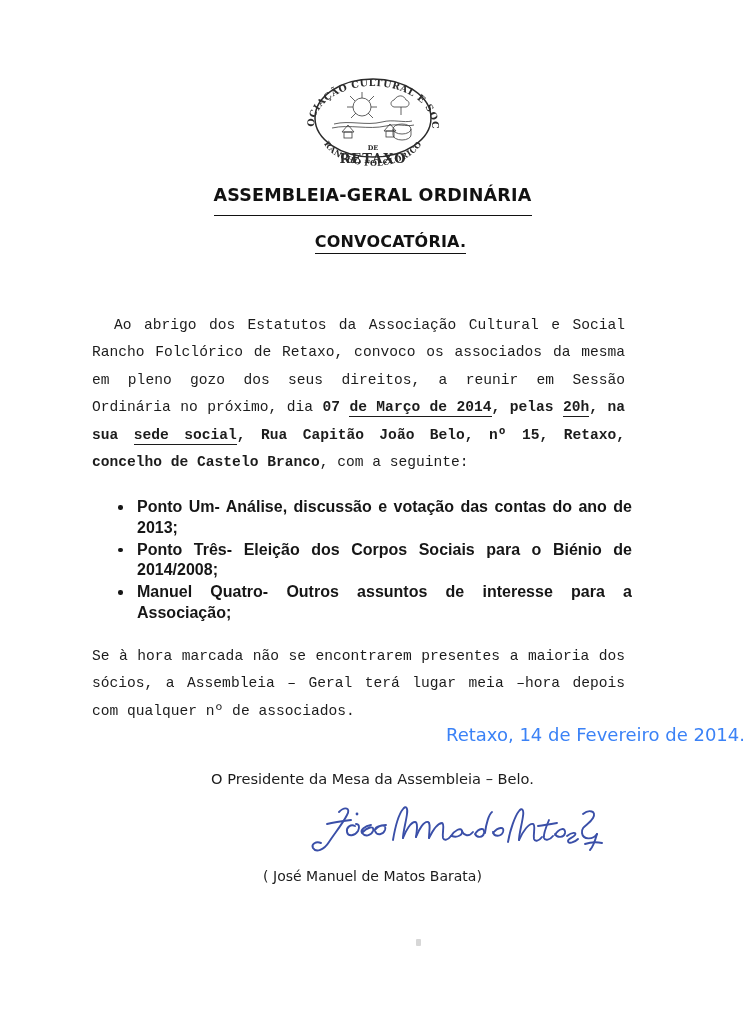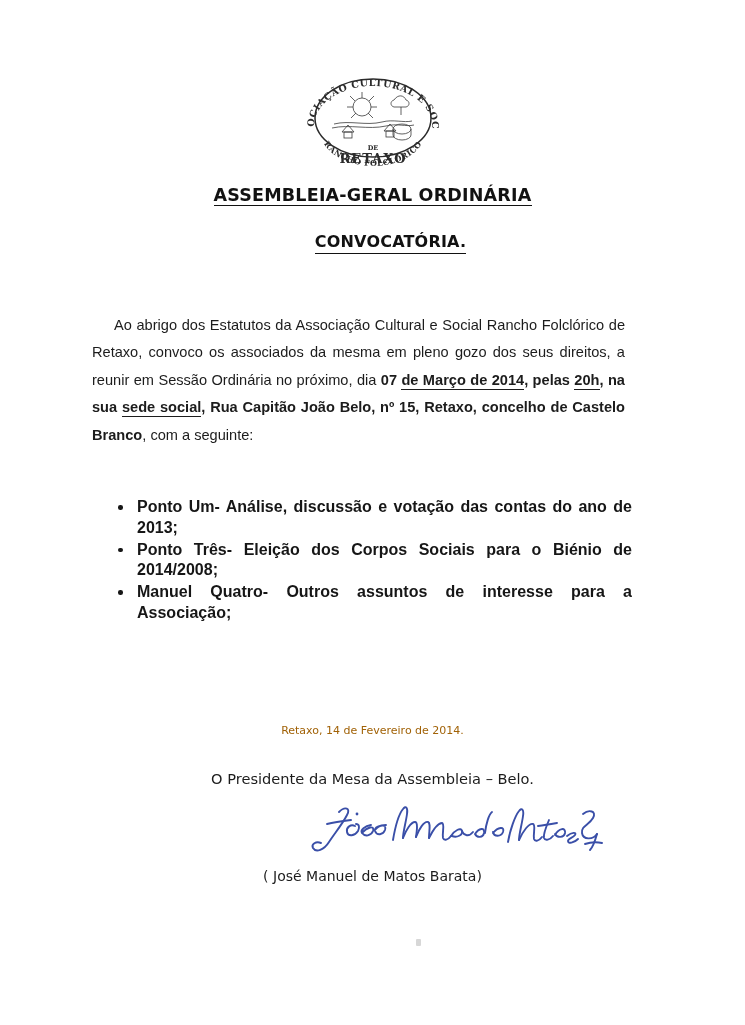--- a/index.html
+++ b/index.html
@@ -46,21 +46,21 @@
     left: 0;
     right: 0;
     top: 185px;
     text-align: center;
     font-family: "DejaVu Sans", sans-serif;
     font-weight: bold;
     font-size: 17.5px;
     letter-spacing: 0.2px;
     color: #121212;
   }
-  .doc-title span { border-bottom: 1.6px solid #121212; padding-bottom: 0; }
+  .doc-title span { border-bottom: 1.6px solid #121212; padding-bottom: 10px; }
 
   .doc-subtitle {
     position: absolute;
     left: 0;
     right: 0;
     top: 232px;
     text-align: center;
     font-family: "DejaVu Sans", sans-serif;
     font-weight: bold;
     font-size: 16px;
@@ -84,21 +84,21 @@
   }
   .agenda-title span { border-bottom: 1.5px solid #151515; padding-bottom: 2px; }
 
   
   .para {
     position: absolute;
     left: 92px;
     width: 533px;
     text-align: justify;
     text-justify: inter-word;
-    font-family: Liberation Sans, sans-serif;
+    font-family: Liberation Mono, monospace;
     font-size: 14.6px;
     line-height: 27.5px;
     color: #1c1c1c;
   }
   .para-intro { top: 297px; text-indent: 22px; }
   .para-quorum { top: 628px; }
 
   b.bb { font-weight: bold; }
   u.uu { text-decoration: none; border-bottom: 1.3px solid #1c1c1c; padding-bottom: 1px; }
 
@@ -135,24 +135,24 @@
     background: #161616;
   }
   .agenda-list li.wrap-just { text-align: justify; }
 
   
   .place-date {
     position: absolute;
     left: 0;
     right: 0;
     top: 724px;
-    text-align: center;
-    font-family: "DejaVu Sans", sans-serif;
-    font-size: 11px;
-    color: #a16207;
+    text-align: right;
+    font-family: "DejaVu Sans", sans-serif;
+    font-size: 18px;
+    color: #3b82f6;
   }
   .role-line {
     position: absolute;
     left: 0;
     right: 0;
     top: 770px;
     text-align: center;
     font-family: "DejaVu Sans", sans-serif;
     font-size: 14.6px;
     color: #1c1c1c;
@@ -254,20 +254,21 @@
 
   <p class="para para-intro"><span>Ao abrigo dos Estatutos da Associação Cultural e Social Rancho Folclórico de Retaxo, convoco os associados da mesma em pleno gozo dos seus direitos, a reunir em Sessão Ordinária no próximo, dia </span><b class="bb">07</b><b class="bb"> </b><b class="bb"><u class="uu">de Março de 2014</u></b><b class="bb">, pelas </b><b class="bb"><u class="uu">20h</u></b><b class="bb">, na sua </b><b class="bb"><u class="uu">sede social</u></b><b class="bb">, Rua Capitão João Belo, nº 15, Retaxo, concelho de Castelo Branco</b><span>, com a seguinte:</span></p>
 
 
   <ul class="agenda-list">
     <li><span>Ponto Um- Análise, discussão e votação das contas do ano de 2013;</span></li>
     <li><span>Ponto Três- Eleição dos Corpos Sociais para o Biénio de 2014/2008;</span></li>
     <li><span>Manuel Quatro- Outros assuntos de interesse para a Associação;</span></li>
   </ul>
 
+  <p class="para para-quorum"><span>Se à hora marcada não se encontrarem presentes a maioria dos sócios, a Assembleia – Geral terá lugar meia –hora depois com qualquer nº de associados.</span></p>
 
   <div class="place-date">Retaxo, 14 de Fevereiro de 2014.</div>
 
   <div class="role-line">O Presidente da Mesa da Assembleia – Belo.</div>
 
   <div class="signature">
     <svg viewBox="0 0 300 58" xmlns="http://www.w3.org/2000/svg" aria-hidden="true">
       <g fill="none" stroke="#3a4fa8" stroke-width="1.9" stroke-linecap="round" stroke-linejoin="round">
 
         <path d="M 34,12 C 40,6 46,8 42,15 C 38,23 30,33 24,42 C 19,50 11,53 8,48 C 6,44 11,41 16,43"></path>

